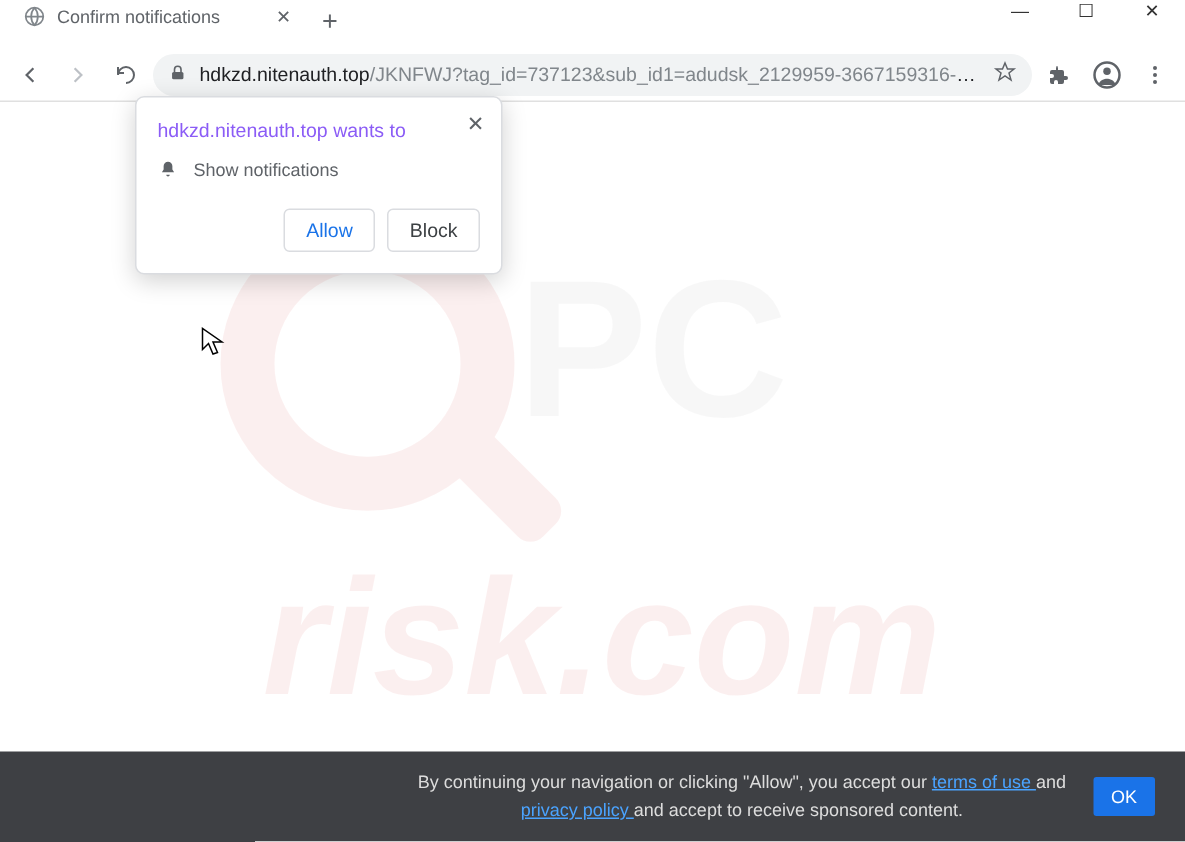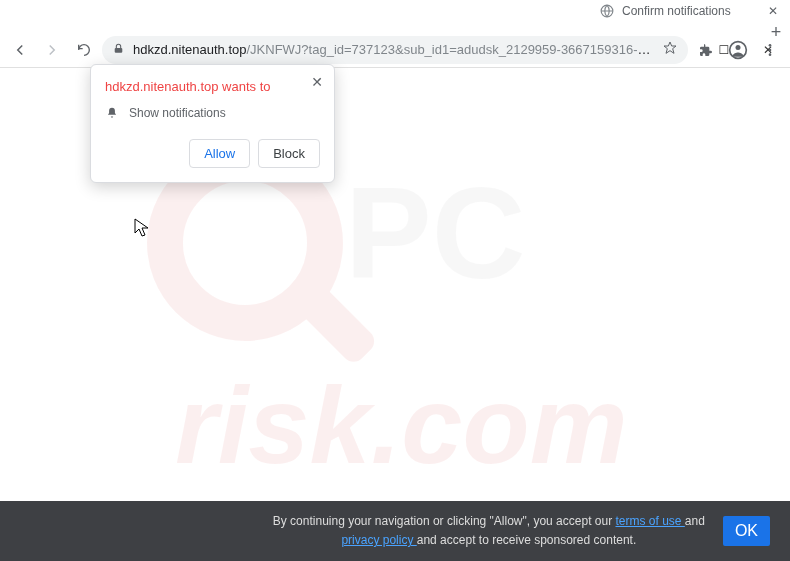--- a/index.html
+++ b/index.html
@@ -1,19 +1,19 @@
 <!DOCTYPE html>
 <html><head>
 <meta charset="utf-8">
 <style>
 * { margin: 0; padding: 0; box-sizing: border-box; font-family: "Segoe UI", Arial, sans-serif; }
 body { width: 790px; height: 561px; background: #fff; position: relative; overflow: hidden; }
 
 
-.titlebar { height: 32px; background: #fff; display: flex; align-items: flex-end; flex-direction: column; }
+.titlebar { height: 32px; background: #fff; display: flex; align-items: flex-start; }
 .tab { display: flex; align-items: center; gap: 8px; padding: 0 10px; border-top-left-radius: 8px; border-top-right-radius: 8px; background: #fff; margin-left: 6px; margin-top: 4px; min-width: 200px; font-size: 12px; color: #5f6368; }
 .tab .favicon { width: 14px; height: 14px; }
 .tab .title { flex: 1; white-space: nowrap; overflow: hidden; text-overflow: ellipsis; }
 .tab .close { width: 14px; height: 14px; display: flex; align-items: center; justify-content: center; font-size: 12px; color: #5f6368; cursor: pointer; }
 .newtab { width: 28px; display: flex; align-items: center; justify-content: center; font-size: 18px; color: #5f6368; cursor: pointer; margin-top: 4px; }
 .winctrls { margin-left: auto; display: flex; }
 .winctrls div { width: 44px; display: flex; align-items: center; justify-content: center; font-size: 12px; color: #333; cursor: pointer; }
 
 
 .toolbar { height: 36px; background: #fff; border-bottom: 1px solid #e0e0e0; display: flex; align-items: center; padding: 0 6px; gap: 4px; }
@@ -21,42 +21,42 @@
 .navbtn.disabled { color: #bdc1c6; }
 .omnibox { flex: 1; height: 28px; background: #f1f3f4; border-radius: 14px; display: flex; align-items: center; padding: 0 10px; gap: 8px; font-size: 13px; color: #5f6368; overflow: hidden; }
 .omnibox .url { flex: 1; white-space: nowrap; overflow: hidden; text-overflow: ellipsis; color: #202124; }
 .omnibox .domain { color: #202124; }
 .omnibox .path { color: #80868b; }
 .rightctrl { width: 28px; height: 28px; display: flex; align-items: center; justify-content: center; color: #5f6368; cursor: pointer; }
 
 
 .perm { position: absolute; top: 64px; left: 90px; width: 245px; background: #fff; border: 1px solid #dadce0; border-radius: 6px; box-shadow: 0 4px 16px rgba(0,0,0,0.18); padding: 14px; z-index: 10; }
 .perm .close-x { position: absolute; top: 10px; right: 10px; width: 14px; height: 14px; color: #5f6368; cursor: pointer; display: flex; align-items: center; justify-content: center; font-size: 14px; }
-.perm .line1 { font-size: 13px; color: #ef4444; margin-bottom: 12px; }
+.perm .line1 { font-size: 13px; color: #8b5cf6; margin-bottom: 12px; }
 .perm .line2 { display: flex; align-items: flex-start; gap: 10px; font-size: 12px; color: #5f6368; margin-bottom: 16px; }
 .perm .btns { display: flex; justify-content: flex-end; gap: 8px; }
 .perm .btn { border: 1px solid #dadce0; background: #fff; border-radius: 4px; padding: 6px 14px; font-size: 13px; cursor: pointer; }
 .perm .btn.allow { color: #1a73e8; }
 .perm .btn.block { color: #3c4043; }
 
 
 .content { position: absolute; top: 68px; left: 0; right: 0; bottom: 0; background: #fff; }
 .progress-wrap { position: absolute; top: 215px; left: 50%; transform: translateX(-50%); text-align: center; }
 .progress { width: 170px; height: 14px; border: 1px solid #c0c0c0; border-radius: 2px; margin: 0 auto 8px; background: repeating-linear-gradient(110deg, #fafafa 0 10px, #e8e8e8 10px 20px); }
 .tapmsg { font-size: 14px; color: #222; }
 .tapmsg .bold { font-weight: 600; }
 
 
 .watermark { position: absolute; top: 50%; left: 50%; transform: translate(-50%, -50%); pointer-events: none; opacity: 0.06; }
 
 
 .footer { position: absolute; bottom: 0; left: 0; right: 0; height: 60px; background: #3e4044; display: flex; align-items: center; justify-content: flex-end; gap: 18px; padding: 0 20px; }
 .footer .msg { color: #ddd; font-size: 12px; text-align: center; line-height: 1.6; }
 .footer .msg a { color: #4aa3ff; text-decoration: underline; cursor: pointer; }
-.footer .okbtn { background: #1a73e8; color: #fff; border: none; padding: 6px 12px; font-size: 16px; cursor: pointer; border-radius: 2px; }
+.footer .okbtn { background: #1a73e8; color: #fff; border: none; padding: 6px 12px; font-size: 12px; cursor: pointer; border-radius: 2px; }
 
 
 .cursor { position: absolute; top: 218px; left: 134px; pointer-events: none; z-index: 5; }
 </style>
 </head>
 <body>
 
 <div class="titlebar">
   <div class="tab">
     <span class="favicon">

